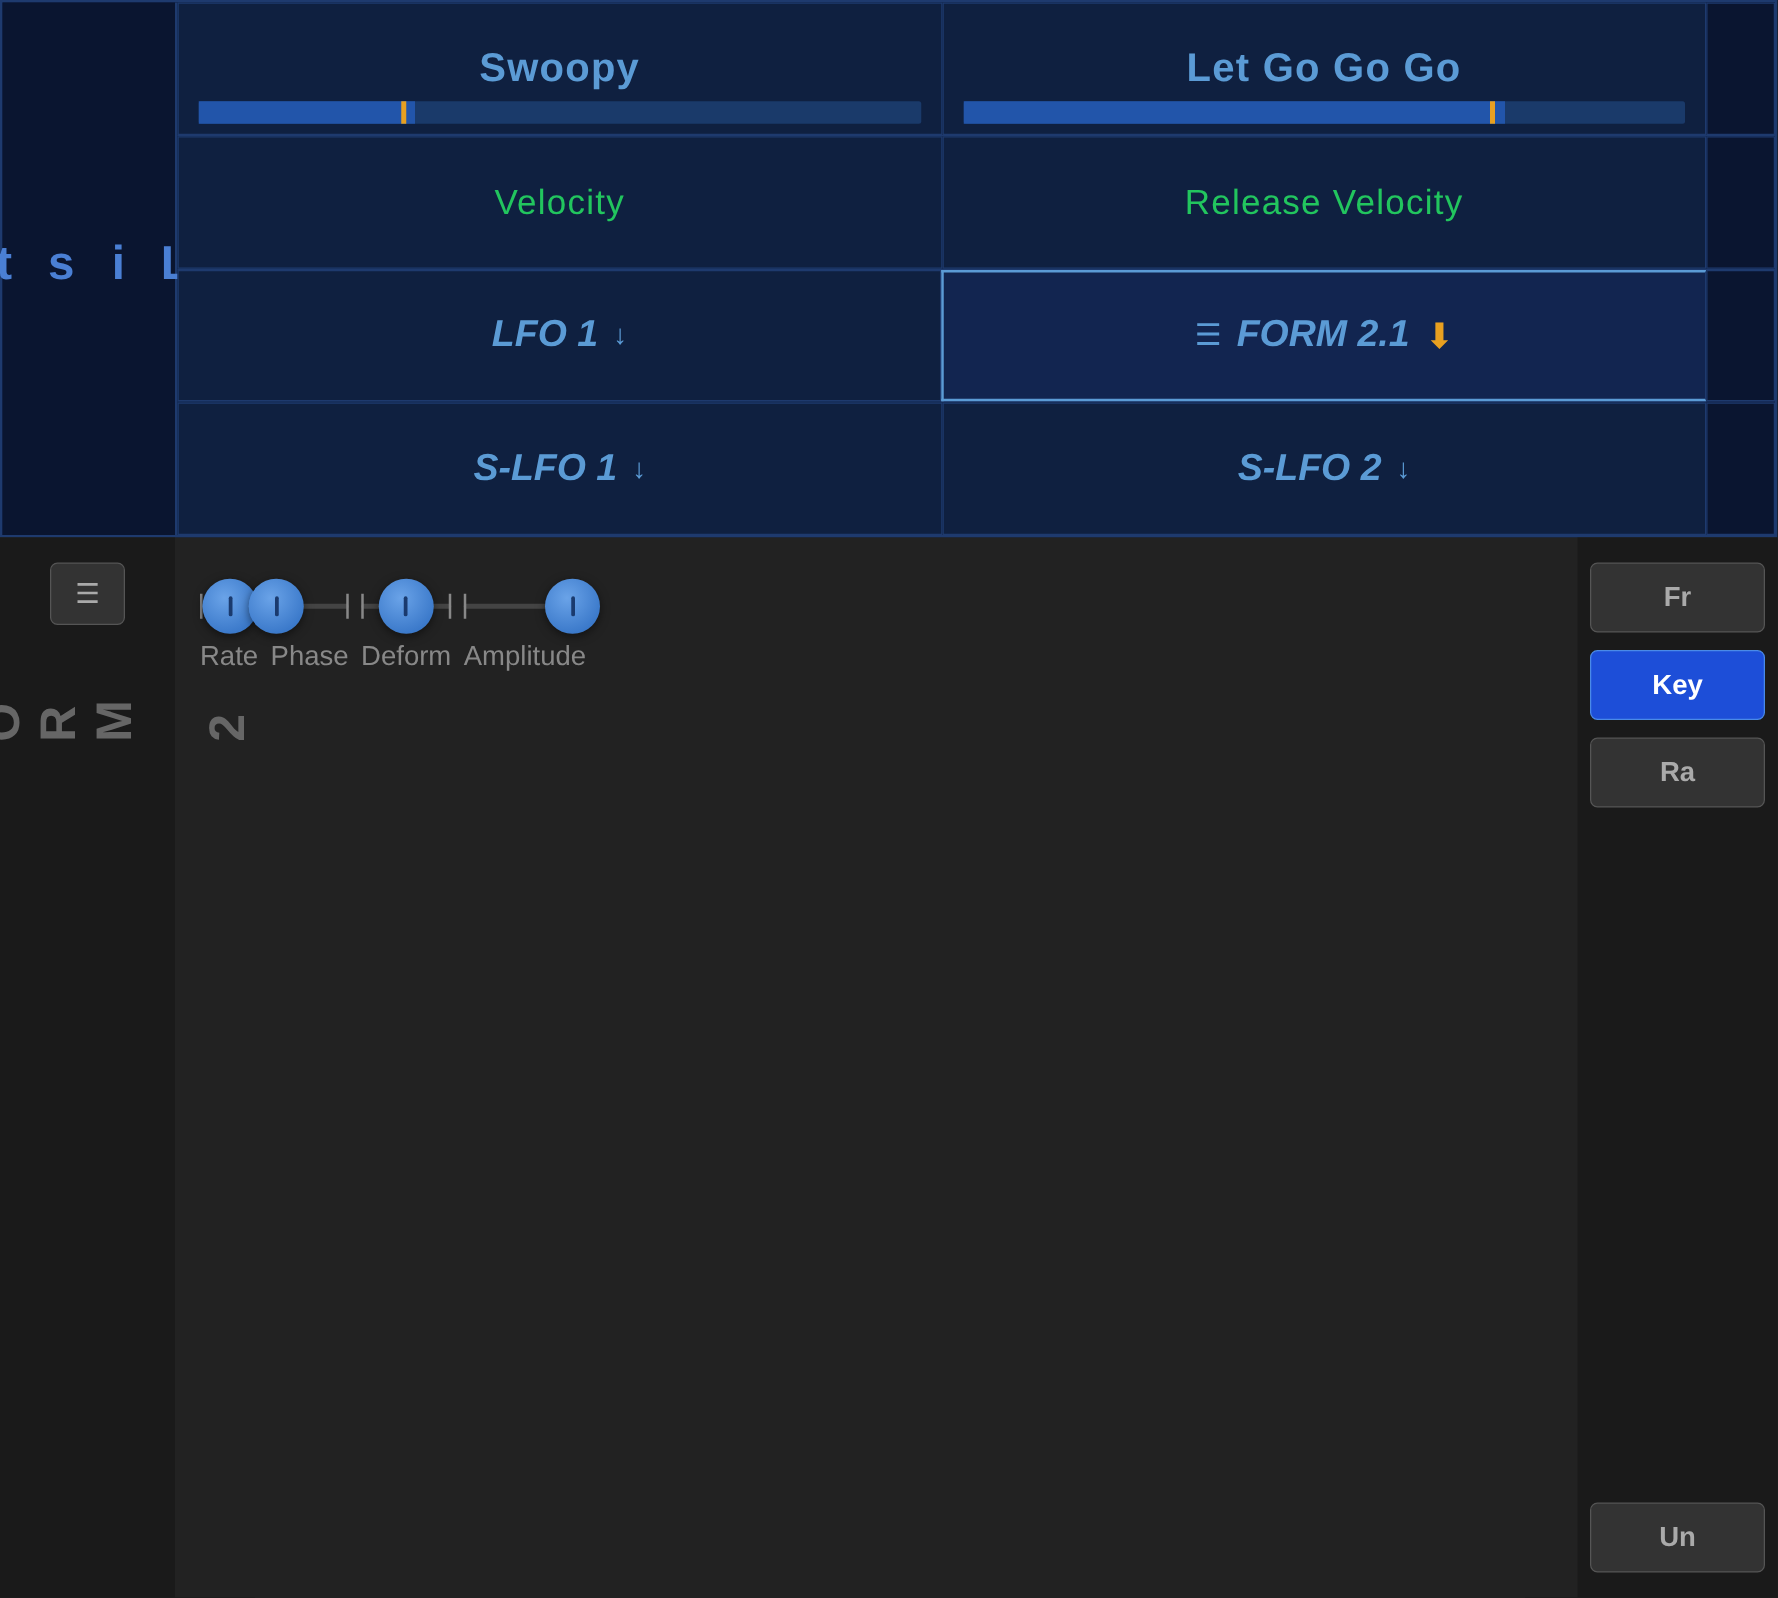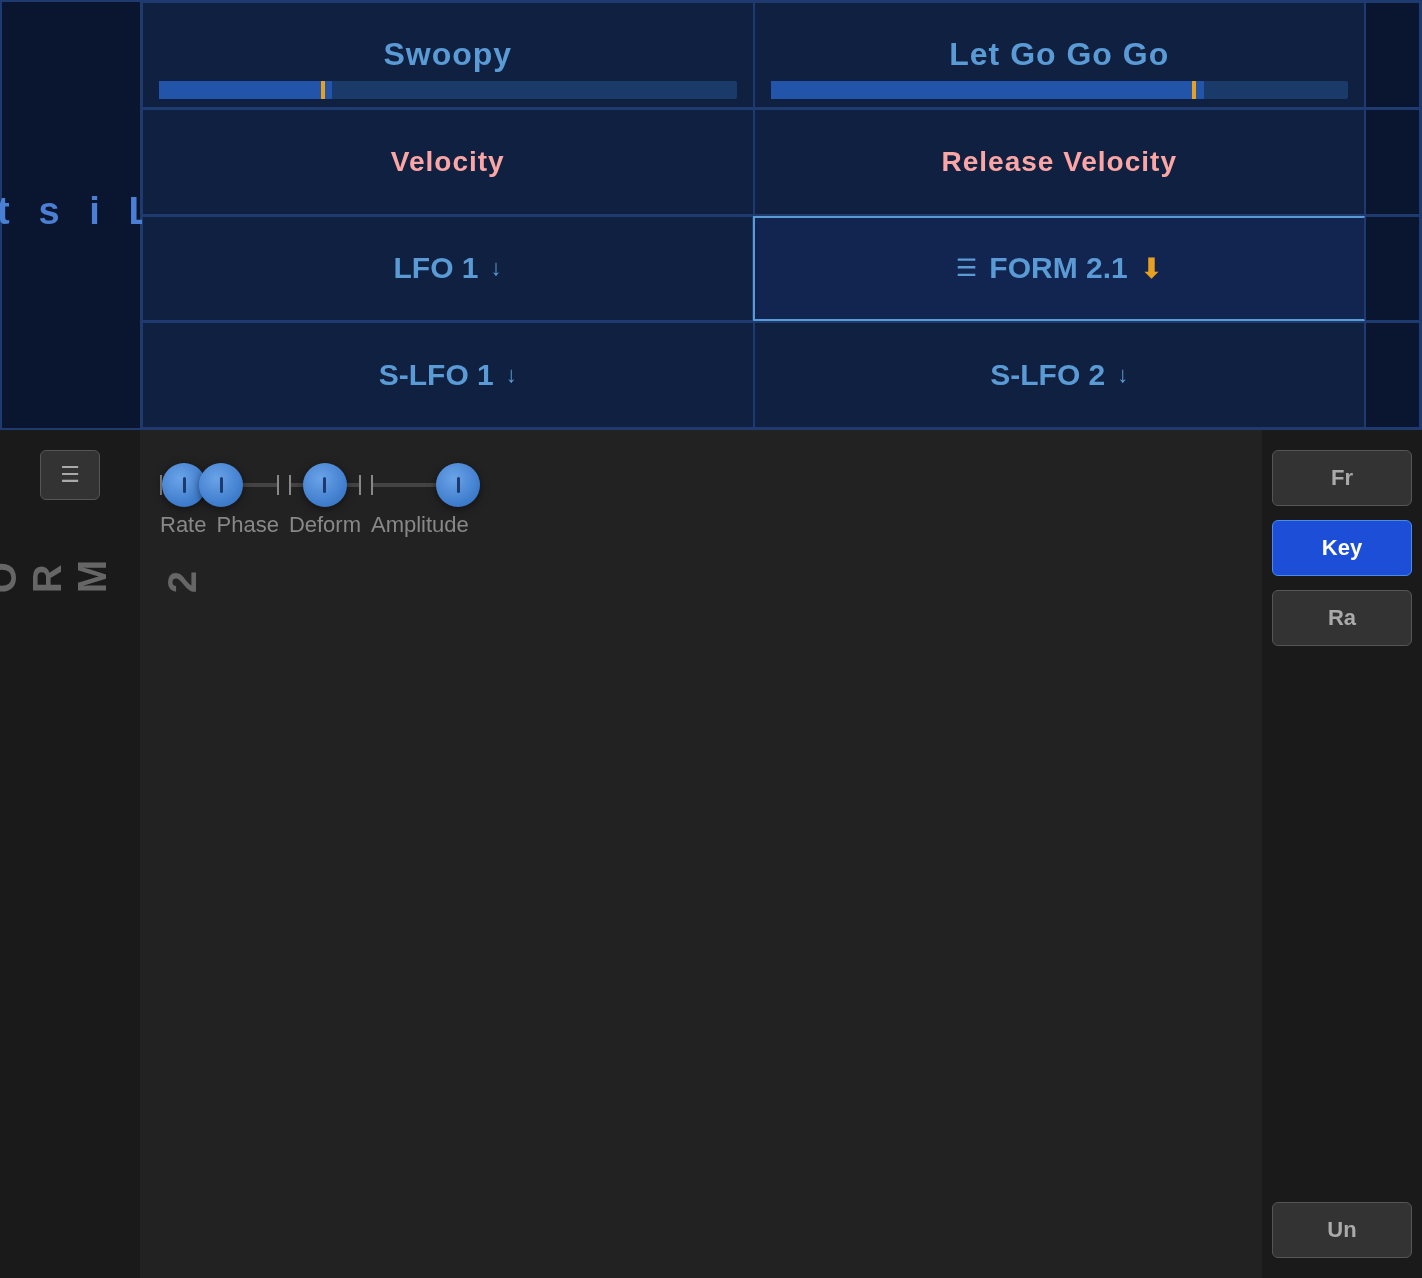--- a/index.html
+++ b/index.html
@@ -108,23 +108,23 @@
       border: 1px solid #1e3a6e;
       display: flex;
       align-items: center;
       justify-content: center;
       padding: 16px;
       background: #0f2040;
       cursor: pointer;
     }
 
     .cell-button-label {
-      color: #fca5a5;
+      color: #22c55e;
       font-size: 28px;
-      font-weight: bold;
+      font-weight: normal;
       letter-spacing: 1px;
     }
 
     
     .cell-dropdown {
       border: 1px solid #1e3a6e;
       display: flex;
       align-items: center;
       justify-content: center;
       padding: 12px 20px;
@@ -135,20 +135,21 @@
 
     .cell-dropdown-active {
       border: 2px solid #5b9bd5;
       background: #122550;
     }
 
     .cell-dropdown-label {
       color: #5b9bd5;
       font-size: 30px;
       font-weight: bold;
+      font-style: italic;
     }
 
     .dropdown-arrow {
       color: #5b9bd5;
       font-size: 22px;
     }
 
     .dropdown-arrow-orange {
       color: #e8a020;
       font-size: 28px;

